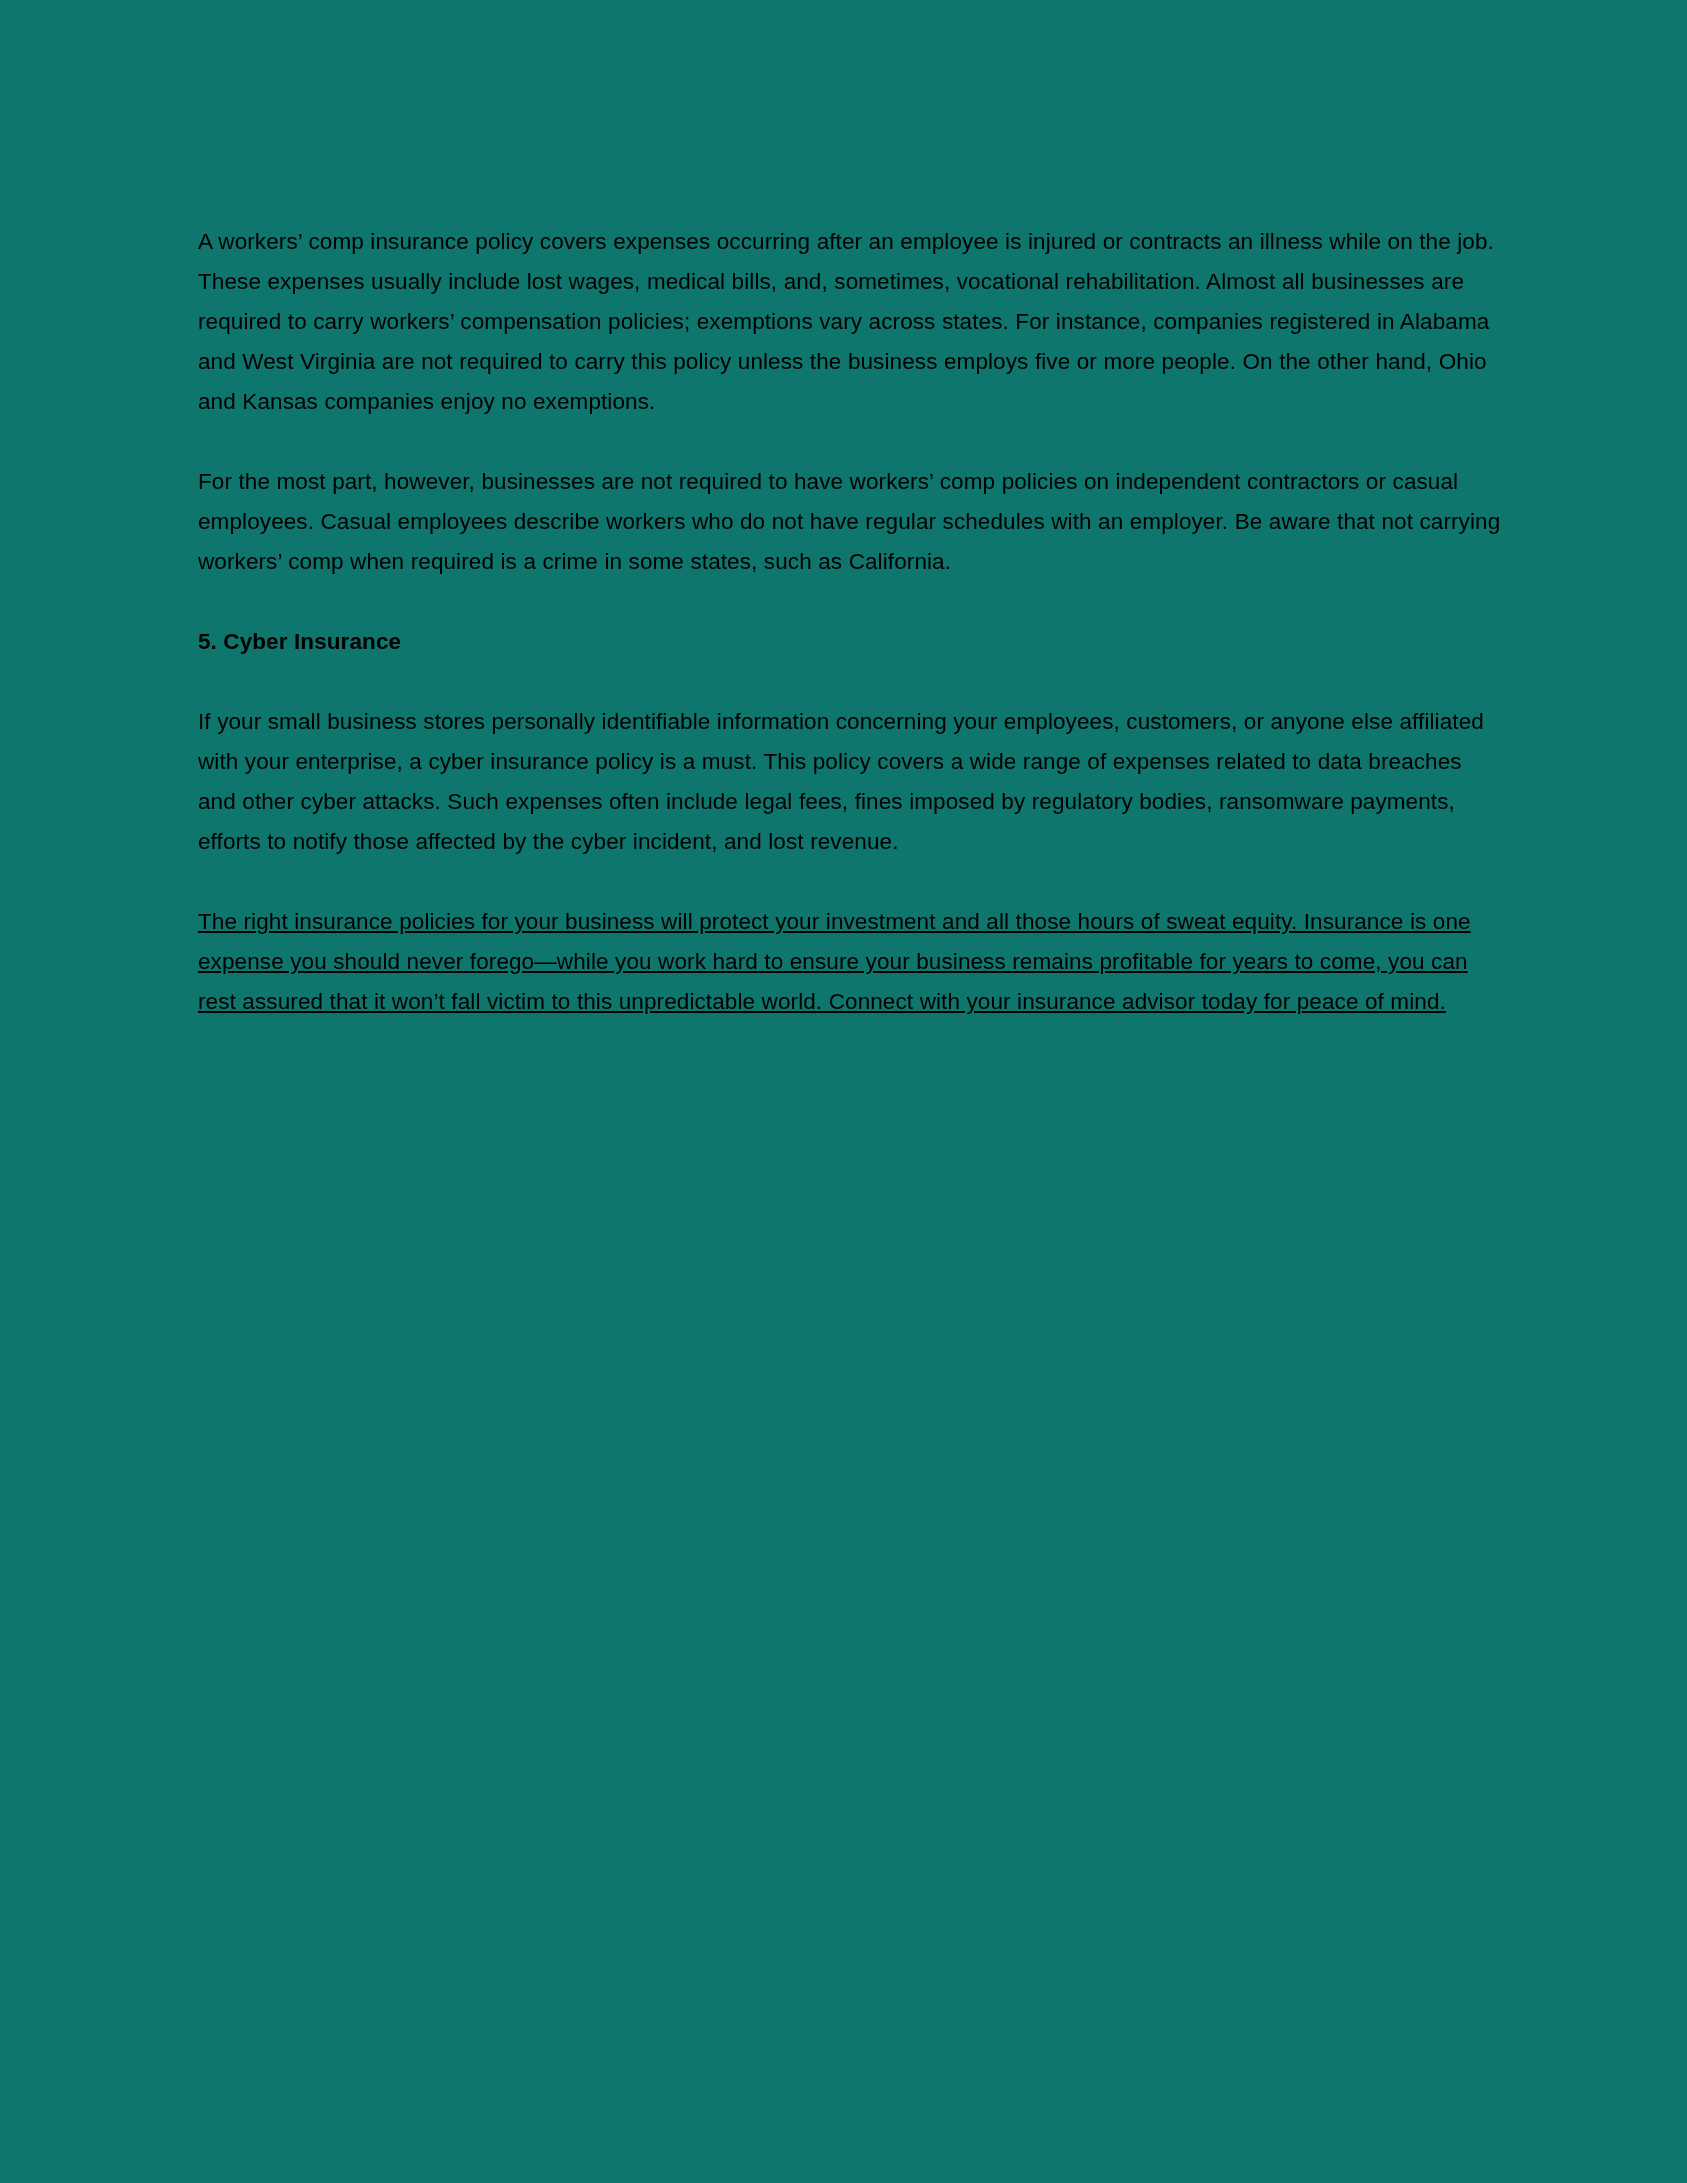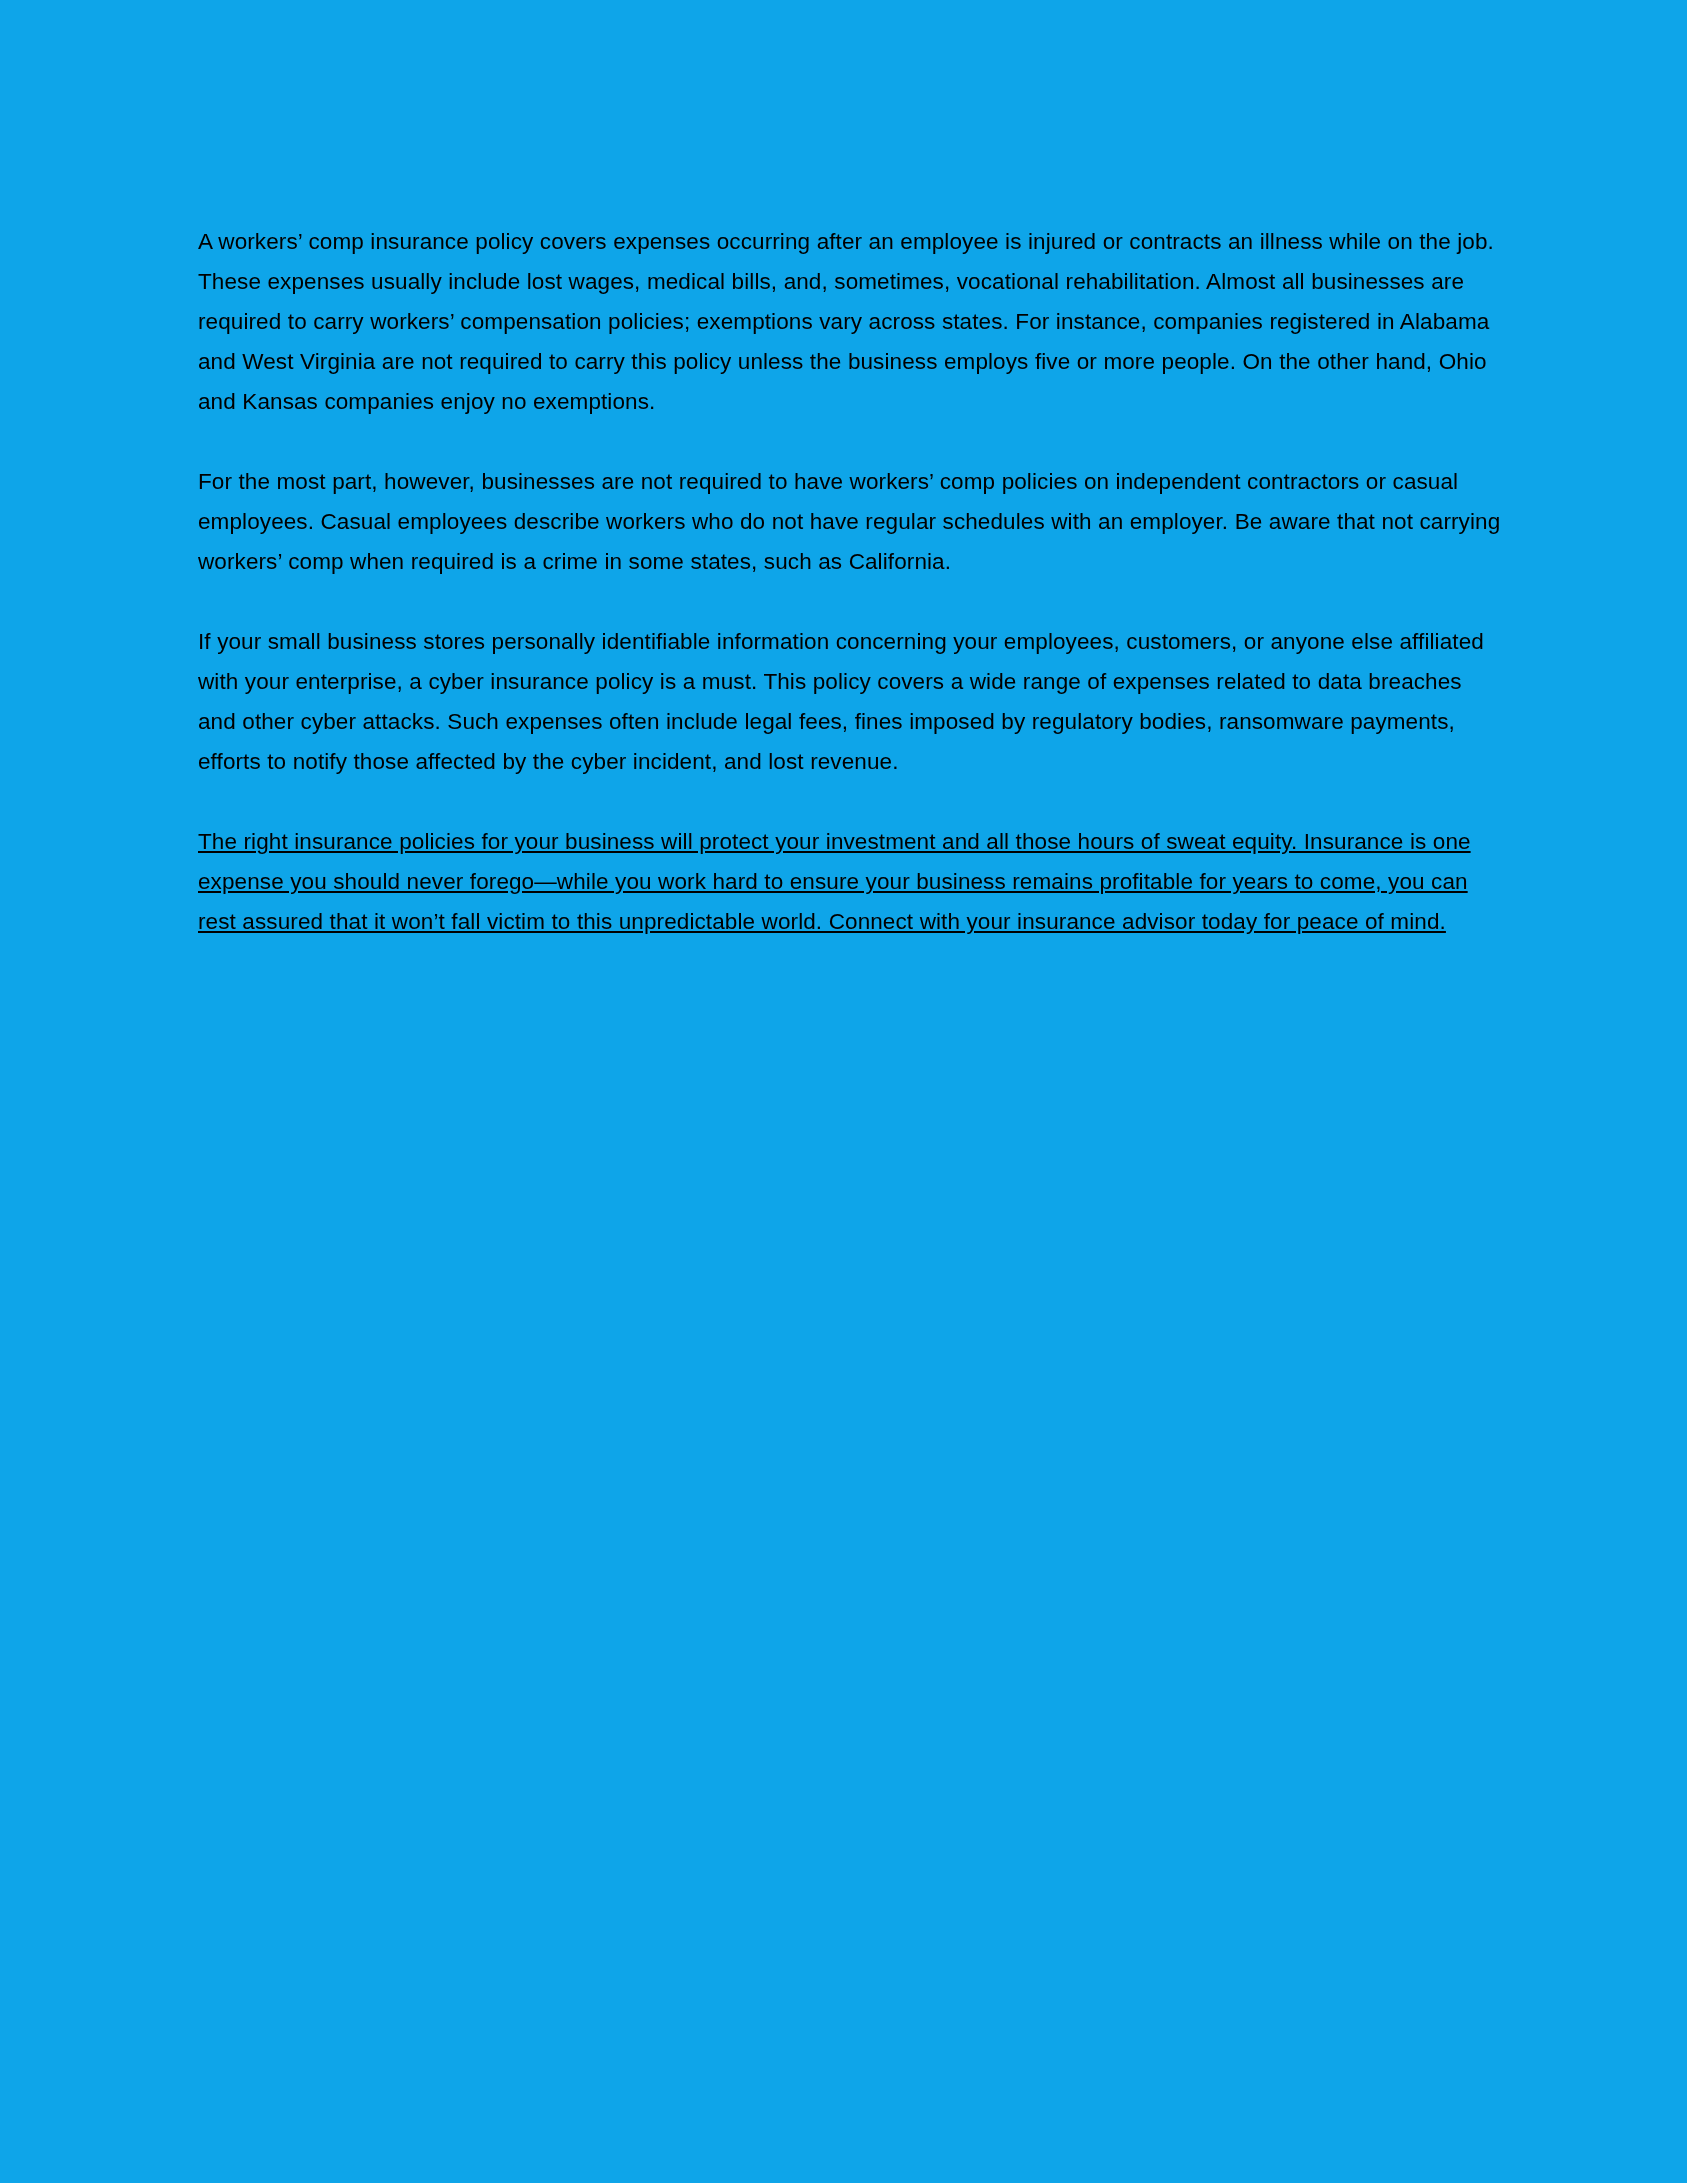--- a/index.html
+++ b/index.html
@@ -5,21 +5,21 @@
   html, body {
     margin: 0;
     padding: 0;
     background: #ffffff;
   }
 
   .page {
     position: relative;
     width: 1687px;
     height: 2183px;
-    background: #0ea5e9;
+    background: #0f766e;
     box-sizing: border-box;
     overflow: hidden;
   }
 
   .doc-body {
     position: absolute;
     left: 198px;
     top: 222px;
     width: 1307px;
   }
@@ -53,17 +53,18 @@
     text-decoration: underline;
   }
 </style>
 </head>
 <body>
 
 <div class="page">
   <div class="doc-body" id="doc-body">
       <p class="para">A workers’ comp insurance policy covers expenses occurring after an employee is injured or contracts an illness while on the job. These expenses usually include lost wages, medical bills, and, sometimes, vocational rehabilitation. Almost all businesses are required to carry workers’ compensation policies; exemptions vary across states. For instance, companies registered in Alabama and West Virginia are not required to carry this policy unless the business employs five or more people. On the other hand, Ohio and Kansas companies enjoy no exemptions.</p>
       <p class="para">For the most part, however, businesses are not required to have workers’ comp policies on independent contractors or casual employees. Casual employees describe workers who do not have regular schedules with an employer. Be aware that not carrying workers’ comp when required is a crime in some states, such as California.</p>
+      <p class="heading">5. Cyber Insurance</p>
       <p class="para">If your small business stores personally identifiable information concerning your employees, customers, or anyone else affiliated with your enterprise, a cyber insurance policy is a must. This policy covers a wide range of expenses related to data breaches and other cyber attacks. Such expenses often include legal fees, fines imposed by regulatory bodies, ransomware payments, efforts to notify those affected by the cyber incident, and lost revenue.</p>
       <p class="para">The right insurance policies for your business will protect your investment and all those hours of sweat equity. Insurance is one expense you should never forego—while you work hard to ensure your business remains profitable for years to come, you can rest assured that it won’t fall victim to this unpredictable world. Connect with your insurance advisor today for peace of mind.</p>
     </div>
 </div>
 
 
 </body></html>

